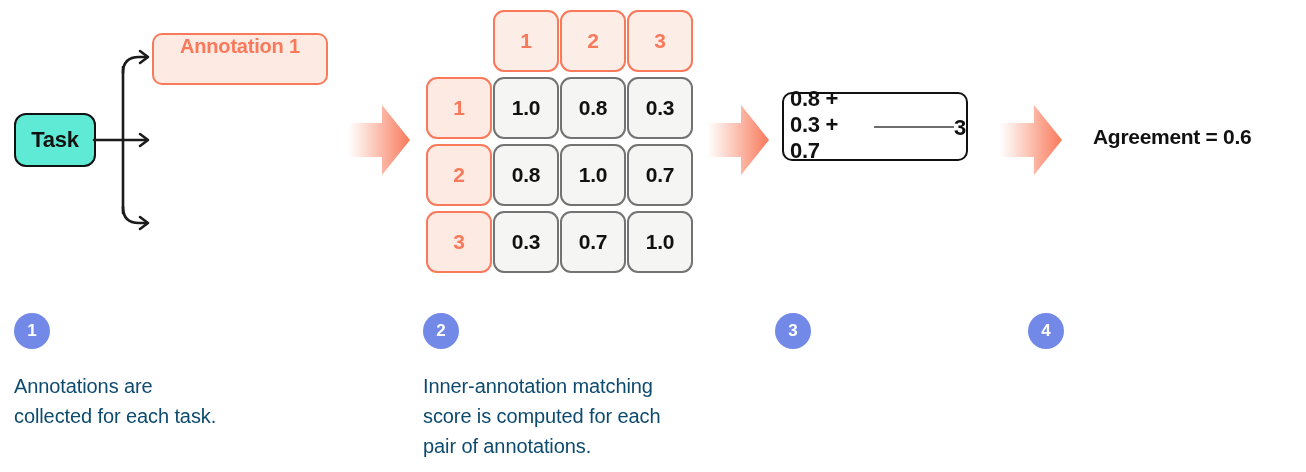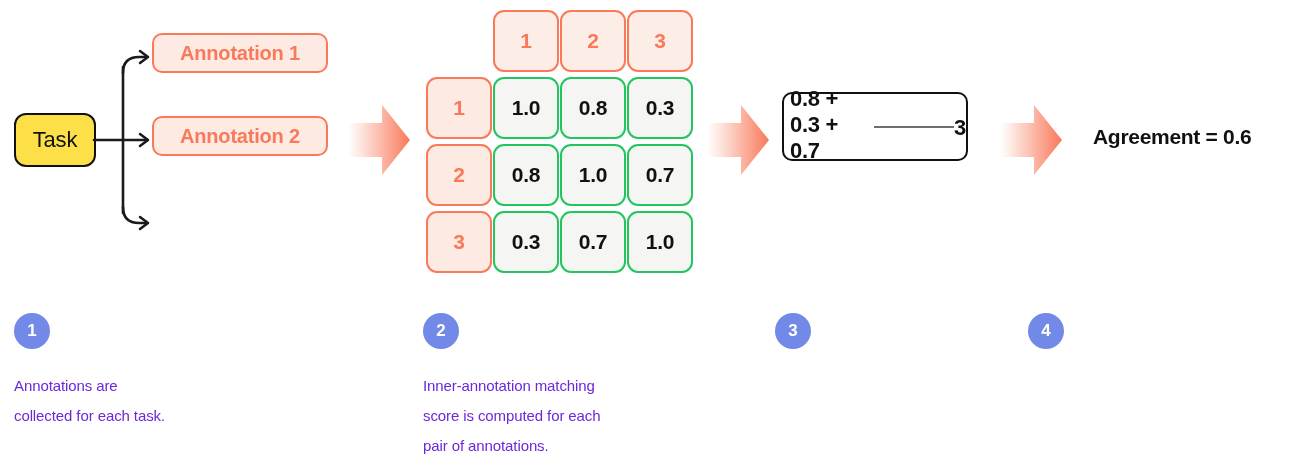--- a/index.html
+++ b/index.html
@@ -11,30 +11,30 @@
     position:relative;
   }
   .stage{position:absolute;left:0;top:0;width:1306px;height:472px;}
 
   
   .abs{position:absolute;box-sizing:border-box;}
 
   
   .task-box{
     left:14px;top:113px;width:82px;height:54px;
-    border:2.5px solid #111111;border-radius:12px;background:#fde047;
+    border:2.5px solid #111111;border-radius:12px;background:#5eead4;
     display:flex;align-items:center;justify-content:center;
-    font-size:22px;font-weight:400;color:#111111;letter-spacing:-0.2px;
+    font-size:22px;font-weight:700;color:#111111;letter-spacing:-0.2px;
   }
 
   
   .ann-box{
-    left:152px;width:176px;height:40px;
+    left:152px;width:176px;height:52px;
     border:2px solid #F9795B;border-radius:10px;background:#FDEAE3;
-    display:flex;align-items:center;justify-content:center;
+    display:flex;align-items:flex-start;justify-content:center;
     font-size:20px;font-weight:700;color:#F9795B;letter-spacing:-0.2px;
   }
   .ann1{top:33px;}
   .ann2{top:116px;}
   .ann3{top:199px;}
 
   
   .connectors{left:92px;top:20px;width:70px;height:240px;}
 
   
@@ -50,21 +50,21 @@
     display:flex;align-items:center;justify-content:center;
     font-size:21px;font-weight:700;letter-spacing:-0.3px;
   }
   .mhead{
     background:#FDEDE7;border:2px solid #F9795B;color:#F9795B;
   }
   .mlabel{
     background:#FDEAE3;border:2px solid #F9795B;color:#F9795B;
   }
   .mval{
-    background:#F5F5F3;border:2px solid #22c55e;color:#111111;
+    background:#F5F5F3;border:2px solid #737373;color:#111111;
   }
 
   
   .formula-box{
     left:782px;top:92px;width:186px;height:69px;
     border:2px solid #111111;border-radius:10px;background:#ffffff;
     display:flex;flex-direction:row;align-items:center;justify-content:center;
   }
   .frac-num{
     font-size:22px;font-weight:700;color:#111111;letter-spacing:-0.3px;
@@ -87,21 +87,21 @@
 
   
   .step{position:absolute;top:313px;}
   .step-badge{
     width:36px;height:36px;border-radius:50%;background:#7289E8;
     display:flex;align-items:center;justify-content:center;
     color:#ffffff;font-size:17px;font-weight:700;
   }
   .step-text{
     margin-top:22px;
-    font-size:15px;line-height:30px;color:#6d28d9;
+    font-size:20px;line-height:30px;color:#0c4a6e;
     letter-spacing:-0.1px;white-space:pre-line;
   }
   .s1{left:14px;width:250px;}
   .s2{left:423px;width:285px;}
   .s3{left:775px;width:250px;}
   .s4{left:1028px;width:260px;}
 </style>
 </head>
 <body>
 
@@ -126,23 +126,20 @@
     </g>
     <g fill="none" stroke="#1b1b1b" stroke-width="2.6" stroke-linecap="round" stroke-linejoin="round">
       <polyline points="48,31 56,37 48,43"></polyline>
       <polyline points="48,114 56,120 48,126"></polyline>
       <polyline points="48,197 56,203 48,209"></polyline>
     </g>
   </svg>
 
   <div class="abs ann-box ann1">
     <span>Annotation 1</span>
-  </div>
-  <div class="abs ann-box ann2">
-    <span>Annotation 2</span>
   </div>
 
   <svg class="abs big-arrow arrow-a" viewBox="0 0 62 78">
     <defs>
       <linearGradient id="ga1" x1="0" y1="0" x2="1" y2="0">
         <stop offset="0%" stop-color="#FFFFFF"></stop>
         <stop offset="18%" stop-color="#FDEAE3"></stop>
         <stop offset="100%" stop-color="#F9795B"></stop>
       </linearGradient>
     </defs>

